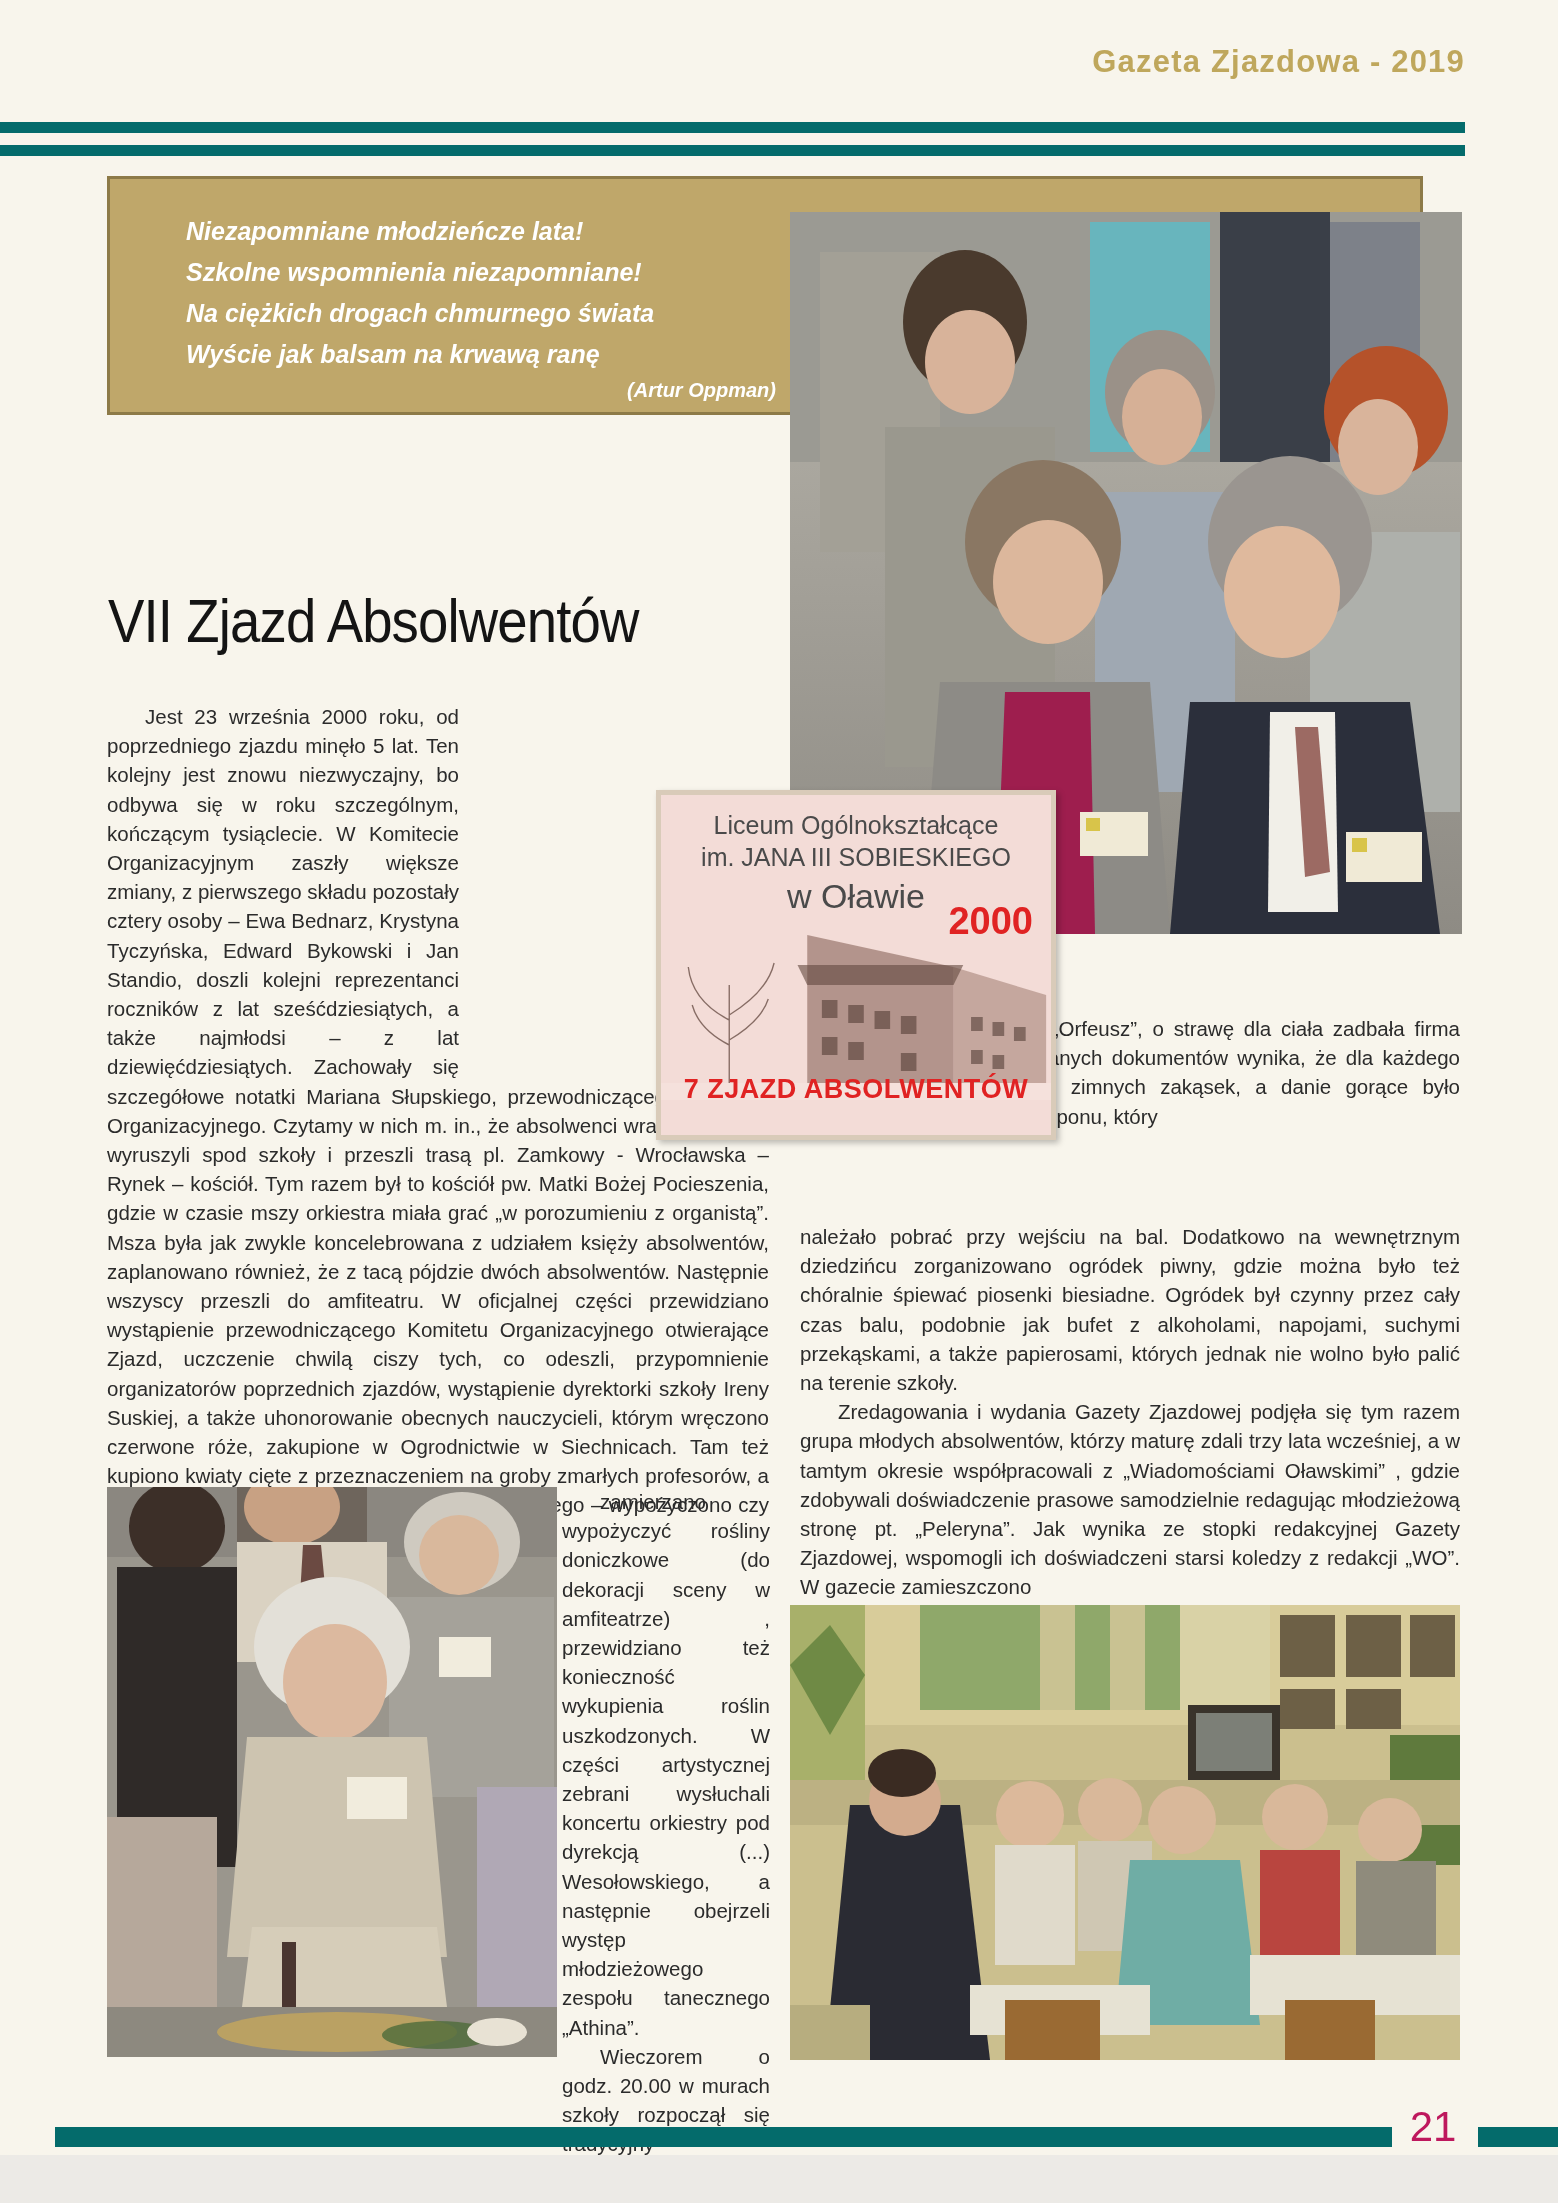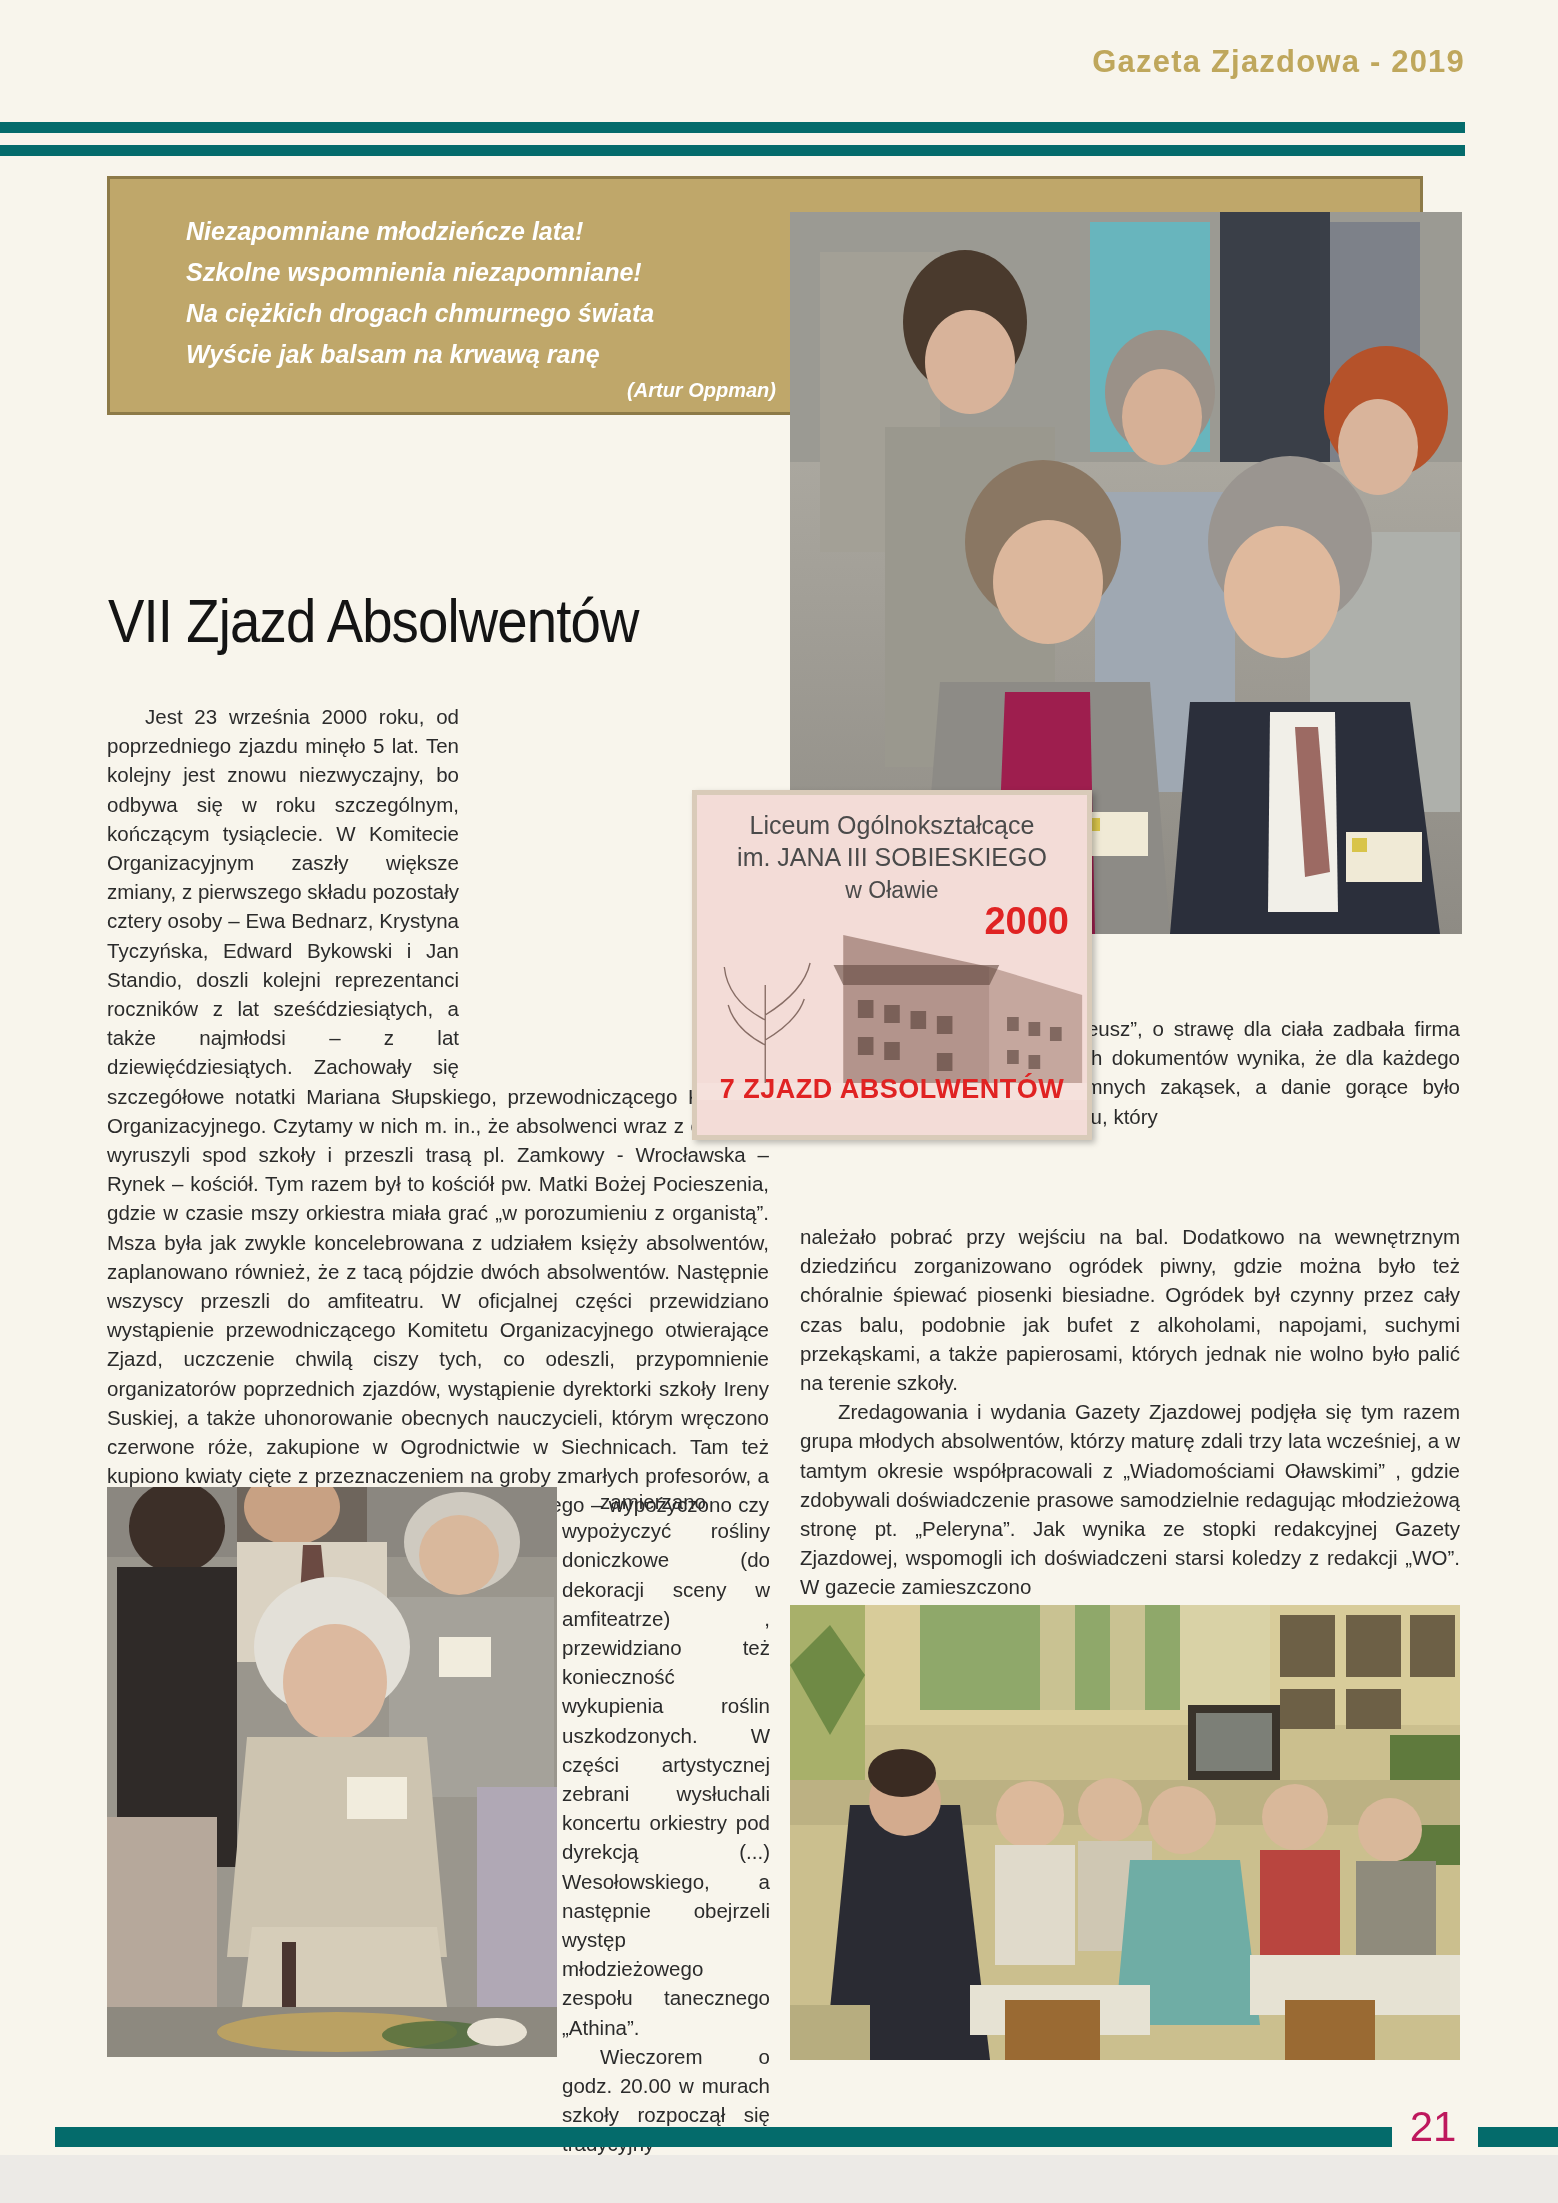--- a/index.html
+++ b/index.html
@@ -98,39 +98,39 @@
     width: 450px; height: 570px;
   }
   .photo-bottom-right {
     left: 790px; top: 1605px;
     width: 670px; height: 455px;
   }
 
   
   .poster {
     position: absolute;
-    left: 692px; top: 790px;
+    left: 656px; top: 790px;
     width: 400px; height: 350px;
     background: #f3dcd7;
     border: 5px solid #d9cbb9;
     box-sizing: border-box;
     box-shadow: 3px 3px 6px rgba(0,0,0,.25);
     z-index: 6;
     overflow: hidden;
   }
   .poster-t1, .poster-t2, .poster-t3 {
     position: absolute;
     width: 100%;
     text-align: center;
     color: #4a4a4a;
     font-family: "Liberation Sans", sans-serif;
   }
   .poster-t1 { top: 16px;  font-size: 25px; }
   .poster-t2 { top: 48px;  font-size: 25px; }
-  .poster-t3 { top: 82px;  font-size: 23px; }
+  .poster-t3 { top: 82px;  font-size: 34px; }
   .poster-year {
     position: absolute;
     right: 18px; top: 105px;
     font-size: 38px;
     font-weight: bold;
     color: #e02323;
     font-family: "Liberation Sans", sans-serif;
   }
   .poster-banner {
     position: absolute;

